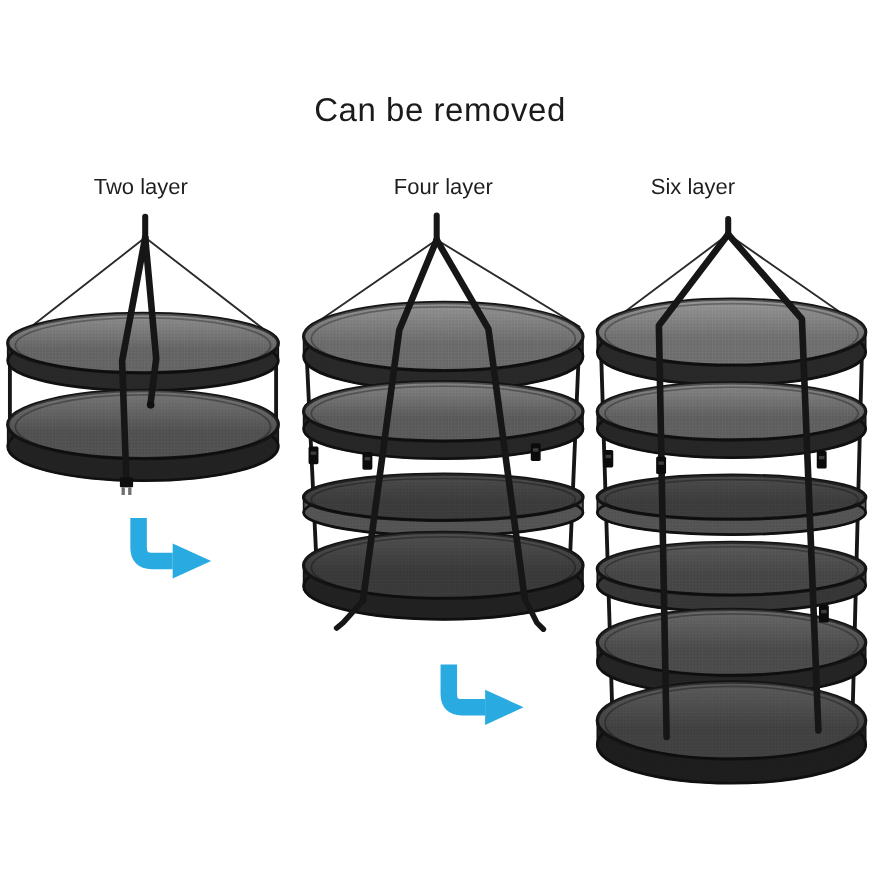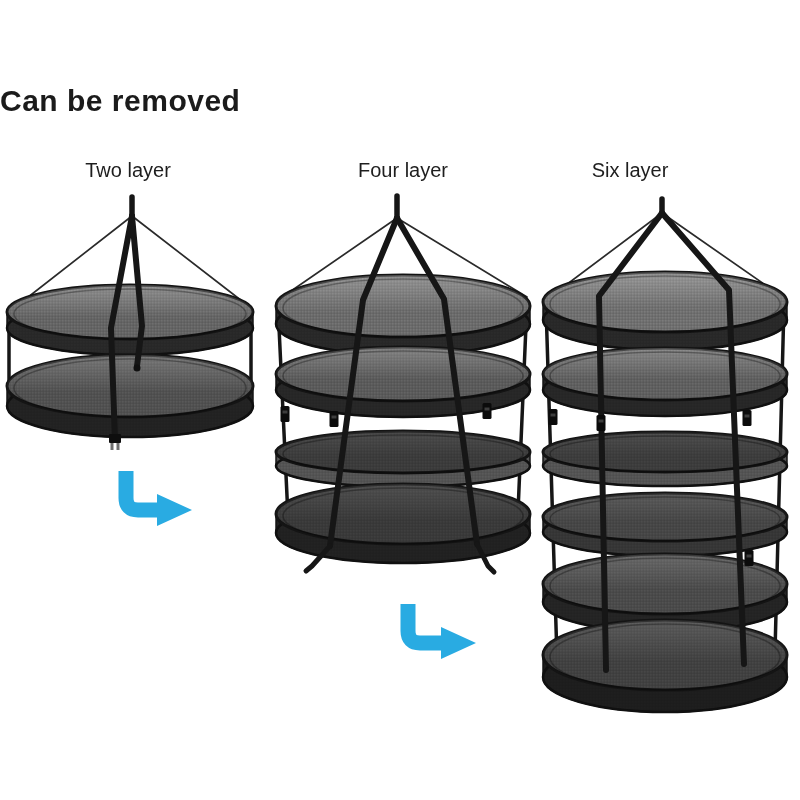--- a/index.html
+++ b/index.html
@@ -2,22 +2,22 @@
 <html><head>
 <meta charset="utf-8">
 <style>
   html,body{margin:0;padding:0;background:#ffffff;}
   .stage{
     position:relative;width:800px;height:800px;background:#ffffff;
     font-family:"Liberation Sans",sans-serif;overflow:hidden;margin:0 auto;
   }
   #scene{position:absolute;left:0;top:0;}
   .page-title{
-    position:absolute;top:84px;left:0;width:800px;
-    font-size:30px;font-weight:700;color:#1b1b1b;letter-spacing:.5px;
+    position:absolute;top:84px;left:0;width:800px;text-align:center;
+    font-size:30px;font-weight:400;color:#1b1b1b;letter-spacing:.5px;
   }
   .variant-label{
     position:absolute;top:159px;width:220px;text-align:center;
     font-size:20px;font-weight:400;color:#1e1e1e;
   }
   .variant-label.v0{left:18px;}
   .variant-label.v1{left:293px;}
   .variant-label.v2{left:520px;}
 </style>
 </head>

